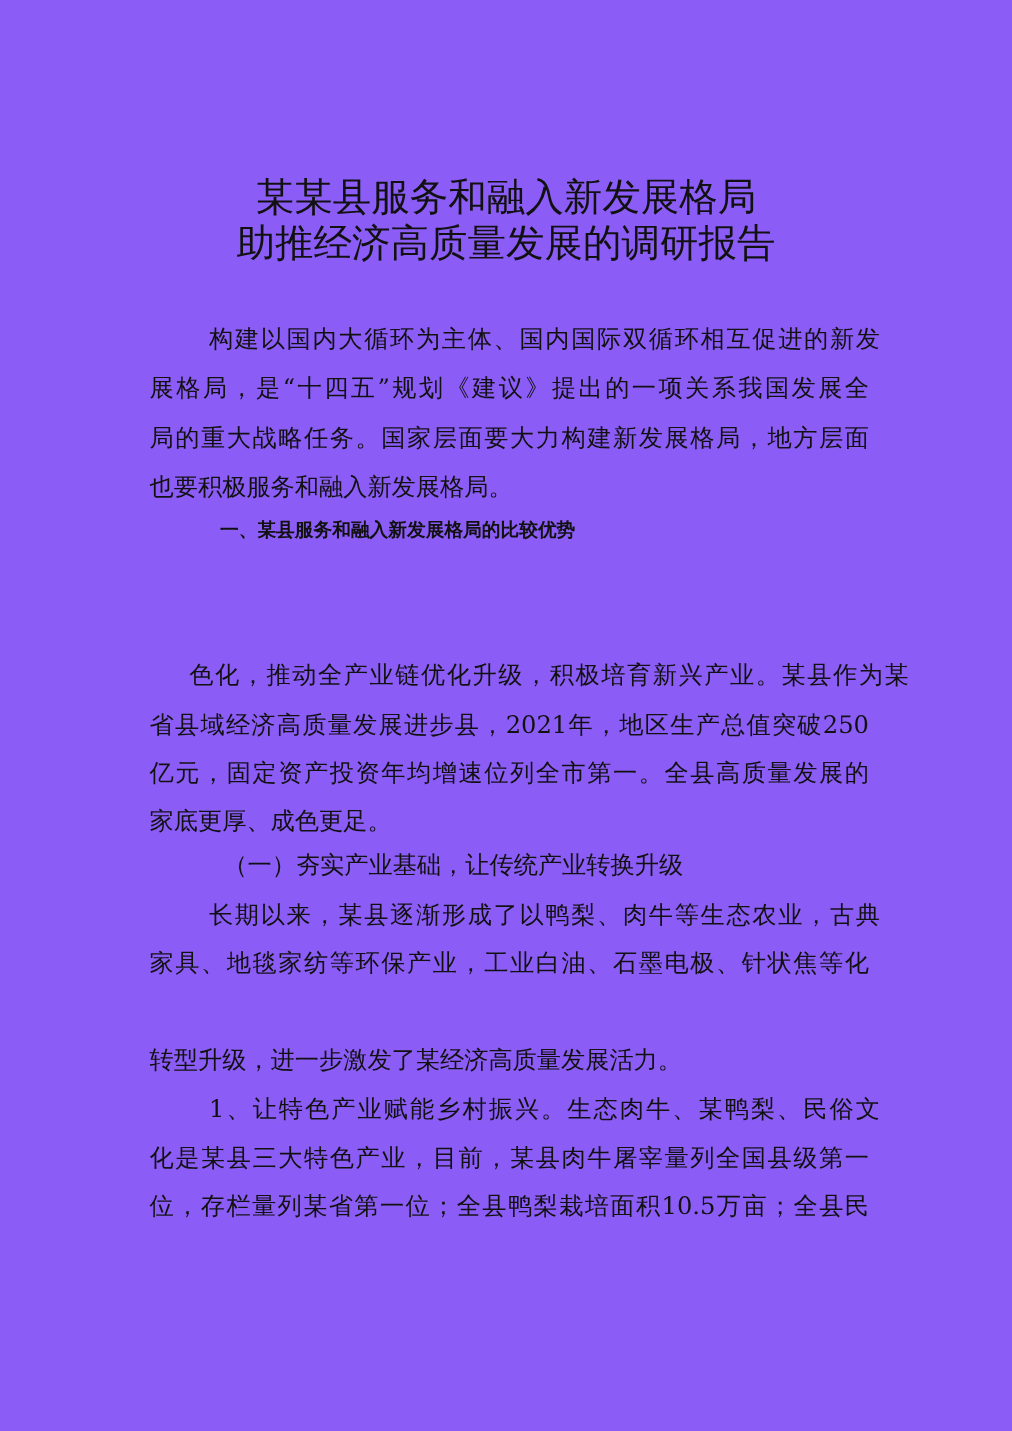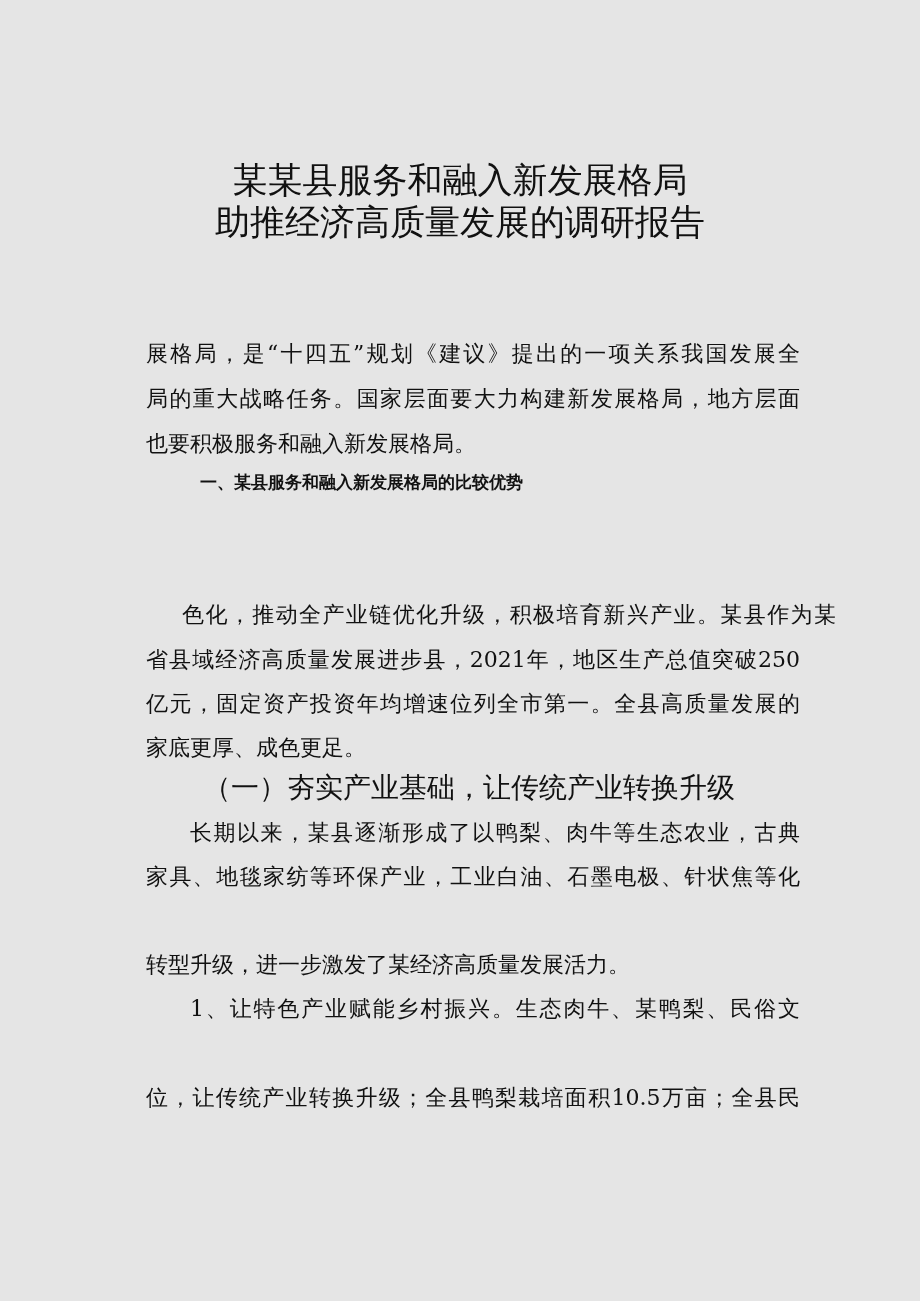--- a/index.html
+++ b/index.html
@@ -13,37 +13,37 @@
       position: relative;
       overflow: hidden;
       color: #111111;
       font-family: "DejaVu Serif", "Liberation Serif", serif;
     }
     .page {
       position: absolute;
       left: 0; top: 0;
       width: 920px;
       height: 1301px;
-      background: #e5e5e5;
+      background: #8b5cf6;
     }
     .title-line {
       position: absolute;
       left: 0;
       width: 920px;
       text-align: center;
       font-size: 35px;
       line-height: 44px;
       letter-spacing: 0px;
       font-weight: normal;
       color: #111111;
       white-space: nowrap;
     }
     .line {
       position: absolute;
-      left: 146px;
+      left: 136px;
       width: 654px;
       font-size: 22px;
       line-height: 30px;
       white-space: nowrap;
       text-align: justify;
       text-align-last: justify;
       color: #111111;
     }
     .line.indent {
       left: 190px;
@@ -58,47 +58,49 @@
       font-size: 17px;
       line-height: 30px;
       font-weight: bold;
       font-family: "DejaVu Sans", "Liberation Sans", sans-serif;
       white-space: nowrap;
       color: #111111;
     }
     .heading2 {
       position: absolute;
       left: 203px;
-      font-size: 28px;
+      font-size: 22px;
       line-height: 30px;
       white-space: nowrap;
       color: #111111;
     }
   </style>
 </head>
 <body>
 
 <div class="page">
 
   <div class="title-line" style="top:158px;">某某县服务和融入新发展格局</div>
   <div class="title-line" style="top:200px;">助推经济高质量发展的调研报告</div>
 
+  <div class="line indent" style="top:294px;">构建以国内大循环为主体、国内国际双循环相互促进的新发</div>
   <div class="line" style="top:339px;">展格局，是“十四五”规划《建议》提出的一项关系我国发展全</div>
   <div class="line" style="top:384px;">局的重大战略任务。国家层面要大力构建新发展格局，地方层面</div>
   <div class="line last" style="top:429px;">也要积极服务和融入新发展格局。</div>
 
   <div class="heading1" style="top:467px;">一、某县服务和融入新发展格局的比较优势</div>
 
   <div class="line" style="top:600px;margin-left:36px;">色化，推动全产业链优化升级，积极培育新兴产业。某县作为某</div>
   <div class="line" style="top:645px;">省县域经济高质量发展进步县，2021年，地区生产总值突破250</div>
   <div class="line" style="top:689px;">亿元，固定资产投资年均增速位列全市第一。全县高质量发展的</div>
   <div class="line last" style="top:733px;">家底更厚、成色更足。</div>
 
   <div class="heading2" style="top:773px;">（一）夯实产业基础，让传统产业转换升级</div>
 
   <div class="line indent" style="top:818px;">长期以来，某县逐渐形成了以鸭梨、肉牛等生态农业，古典</div>
   <div class="line" style="top:862px;">家具、地毯家纺等环保产业，工业白油、石墨电极、针状焦等化</div>
   <div class="line last" style="top:950px;">转型升级，进一步激发了某经济高质量发展活力。</div>
 
   <div class="line indent" style="top:994px;">1、让特色产业赋能乡村振兴。生态肉牛、某鸭梨、民俗文</div>
-  <div class="line" style="top:1083px;">位，让传统产业转换升级；全县鸭梨栽培面积10.5万亩；全县民</div>
+  <div class="line" style="top:1039px;">化是某县三大特色产业，目前，某县肉牛屠宰量列全国县级第一</div>
+  <div class="line" style="top:1083px;">位，存栏量列某省第一位；全县鸭梨栽培面积10.5万亩；全县民</div>
 
 </div>
 
 </body></html>

